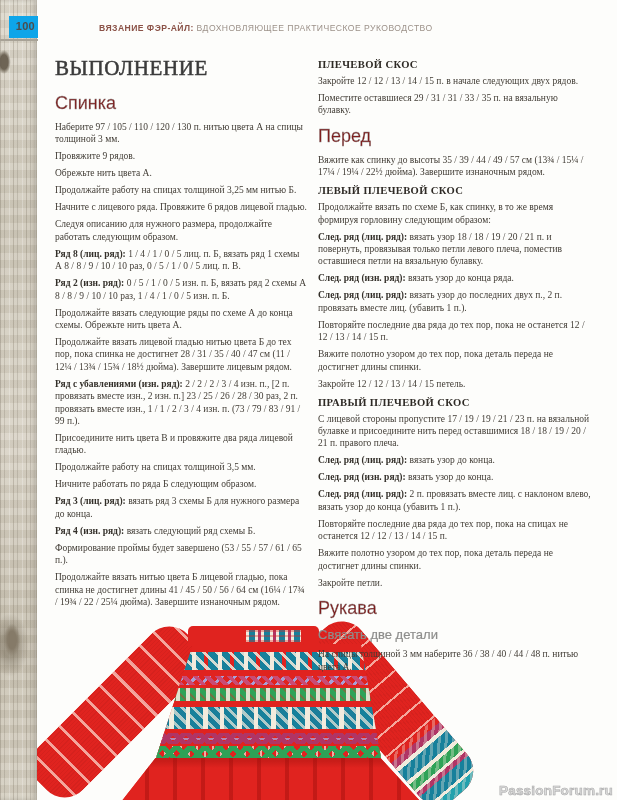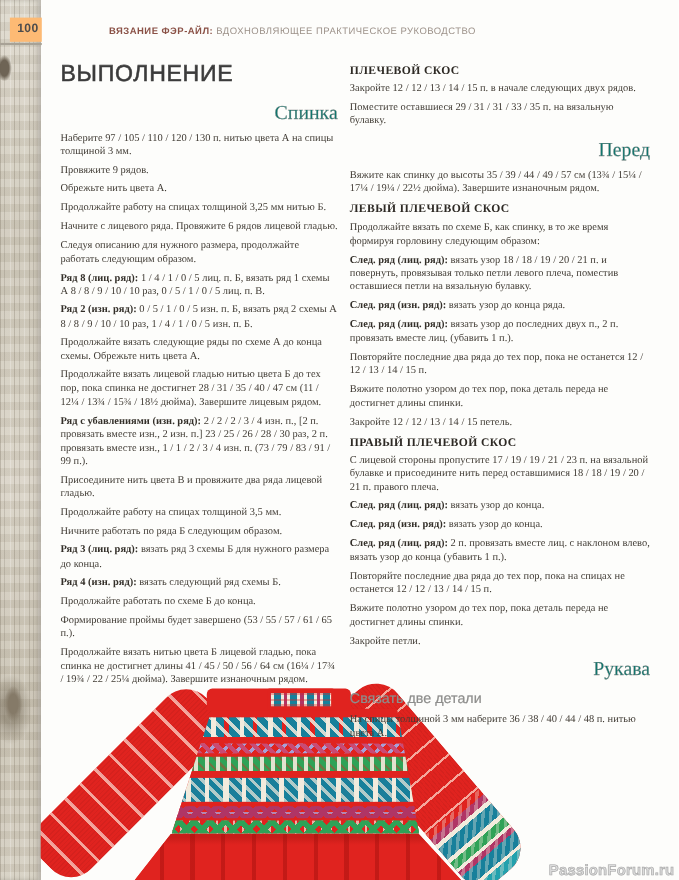--- a/index.html
+++ b/index.html
@@ -12,40 +12,40 @@
       radial-gradient(ellipse 9px 16px at 4px 62px, #6e6455 0 45%, rgba(110,100,85,0) 75%),
       radial-gradient(ellipse 11px 22px at 12px 640px, #857a68 0 40%, rgba(133,122,104,0) 75%),
       radial-gradient(ellipse 26px 44px at 10px 645px, rgba(120,110,92,.5) 0 30%, rgba(120,110,92,0) 72%),
       repeating-linear-gradient(90deg, rgba(115,105,88,.28) 0 1px, rgba(0,0,0,0) 1px 4px,
          rgba(90,82,68,.18) 4px 5px, rgba(0,0,0,0) 5px 9px, rgba(255,255,255,.25) 9px 10px, rgba(0,0,0,0) 10px 13px),
       repeating-linear-gradient(0deg, rgba(255,255,255,.10) 0 7px, rgba(120,112,96,.08) 7px 15px),
       linear-gradient(180deg,#ded9cd 0%,#cfc9ba 28%,#d9d3c6 55%,#c8c1b1 80%,#d5cfc1 100%);
     box-shadow: inset -3px 0 4px rgba(60,50,40,.25);}
 
   
-  #pagenum-tab{position:absolute;left:9px;top:16px;width:29px;height:22px;background:#fdba74;}
+  #pagenum-tab{position:absolute;left:9px;top:16px;width:29px;height:22px;background:#0ea5e9;}
   #pagenum{position:absolute;right:3px;top:4px;font:700 11px "Liberation Sans",sans-serif;color:#4c4c4c;letter-spacing:.3px;}
   #pagenum-rule{position:absolute;left:0;top:39px;width:38px;height:2px;background:#a8a296;}
 
   
   #runhead{position:absolute;left:55px;top:23px;font:700 8.6px "Liberation Sans",sans-serif;letter-spacing:.45px;white-space:nowrap;}
   #runhead .head-bold{color:#8a5146;padding-left:44px;}
   #runhead .head-rest{color:#9c9189;font-weight:400;}
 
   
   .col{position:absolute;z-index:3;}
   #col-left{left:55px;top:56px;width:252px;}
   #col-right{left:318px;top:58px;width:273px;}
   .col > :first-child{margin-top:0;}
   .b-p{font:9.5px/12.4px "Liberation Serif",serif;color:#413c35;margin:0 0 4.6px;text-align:left;}
   .b-p .lead{font-weight:700;color:#332f29;}
-  .b-h1{font-family:Liberation Sans, sans-serif;font-size:21px;color:#3b3b3b;letter-spacing:.6px;
+  .b-h1{font-family:Liberation Serif, serif;font-size:21px;color:#3b3b3b;letter-spacing:.6px;
         -webkit-text-stroke:.5px #3b3b3b;margin:2px 0 12px;}
-  .b-h2{font-family:Liberation Serif, serif;font-size:18px;color:#0f766e;
-        -webkit-text-stroke:.3px #8e8e8c;margin:9px 0 7px;text-align:right;}
+  .b-h2{font-family:Liberation Sans, sans-serif;font-size:18px;color:#7f1d1d;
+        -webkit-text-stroke:.3px #8e8e8c;margin:9px 0 7px;}
   .b-h3{font:700 10.6px/1.25 "Liberation Serif",serif;color:#2e2a25;letter-spacing:.35px;margin:6px 0 3.5px;}
   .b-h4{font-family:"Liberation Sans",sans-serif;font-size:13px;color:#8e8e8c;
         -webkit-text-stroke:.2px #8e8e8c;margin:8px 0 6px;}
 
   
   #photo{position:absolute;left:37px;top:604px;width:580px;height:196px;overflow:hidden;z-index:1;background:transparent;}
   .knit{background-blend-mode:normal;}
   #sleeve-left{position:absolute;left:-25px;top:77px;width:210px;height:62px;transform:rotate(-45deg);
      border-radius:26px;background:
        repeating-linear-gradient(90deg, rgba(0,0,0,0) 0 15px, #f5a79c 15px 17px, rgba(255,255,255,.55) 17px 18px, rgba(0,0,0,0) 18px 19px),
@@ -137,21 +137,20 @@
       <div class="b-p"><span class="lead">Ряд 8 (лиц. ряд): </span>1 / 4 / 1 / 0 / 5 лиц. п. Б, вязать ряд 1 схемы А 8 / 8 / 9 / 10 / 10 раз, 0 / 5 / 1 / 0 / 5 лиц. п. В.</div>
       <div class="b-p"><span class="lead">Ряд 2 (изн. ряд): </span>0 / 5 / 1 / 0 / 5 изн. п. Б, вязать ряд 2 схемы А 8 / 8 / 9 / 10 / 10 раз, 1 / 4 / 1 / 0 / 5 изн. п. Б.</div>
       <div class="b-p">Продолжайте вязать следующие ряды по схеме А до конца схемы. Обрежьте нить цвета А.</div>
       <div class="b-p">Продолжайте вязать лицевой гладью нитью цвета Б до тех пор, пока спинка не достигнет 28 / 31 / 35 / 40 / 47 см (11 / 12¼ / 13¾ / 15¾ / 18½ дюйма). Завершите лицевым рядом.</div>
       <div class="b-p"><span class="lead">Ряд с убавлениями (изн. ряд): </span>2 / 2 / 2 / 3 / 4 изн. п., [2 п. провязать вместе изн., 2 изн. п.] 23 / 25 / 26 / 28 / 30 раз, 2 п. провязать вместе изн., 1 / 1 / 2 / 3 / 4 изн. п. (73 / 79 / 83 / 91 / 99 п.).</div>
       <div class="b-p">Присоедините нить цвета В и провяжите два ряда лицевой гладью.</div>
       <div class="b-p">Продолжайте работу на спицах толщиной 3,5 мм.</div>
       <div class="b-p">Ничните работать по ряда Б следующим образом.</div>
       <div class="b-p"><span class="lead">Ряд 3 (лиц. ряд): </span>вязать ряд 3 схемы Б для нужного размера до конца.</div>
       <div class="b-p"><span class="lead">Ряд 4 (изн. ряд): </span>вязать следующий ряд схемы Б.</div>
-      <div class="b-p">Продолжайте работать по схеме Б до конца.</div>
       <div class="b-p">Формирование проймы будет завершено (53 / 55 / 57 / 61 / 65 п.).</div>
       <div class="b-p">Продолжайте вязать нитью цвета Б лицевой гладью, пока спинка не достигнет длины 41 / 45 / 50 / 56 / 64 см (16¼ / 17¾ / 19¾ / 22 / 25¼ дюйма). Завершите изнаночным рядом.</div>
     </div>
   <div id="col-right" class="col">
       <div class="b-h3">ПЛЕЧЕВОЙ СКОС</div>
       <div class="b-p">Закройте 12 / 12 / 13 / 14 / 15 п. в начале следующих двух рядов.</div>
       <div class="b-p">Поместите оставшиеся 29 / 31 / 31 / 33 / 35 п. на вязальную булавку.</div>
       <div class="b-h2">Перед</div>
       <div class="b-p">Вяжите как спинку до высоты 35 / 39 / 44 / 49 / 57 см (13¾ / 15¼ / 17¼ / 19¼ / 22½ дюйма). Завершите изнаночным рядом.</div>
       <div class="b-h3">ЛЕВЫЙ ПЛЕЧЕВОЙ СКОС</div>

